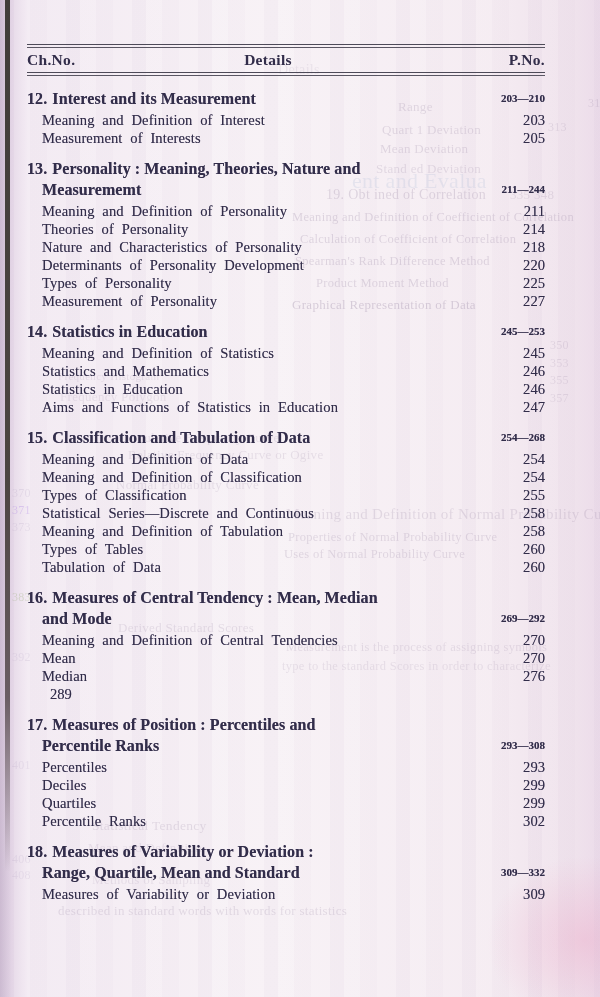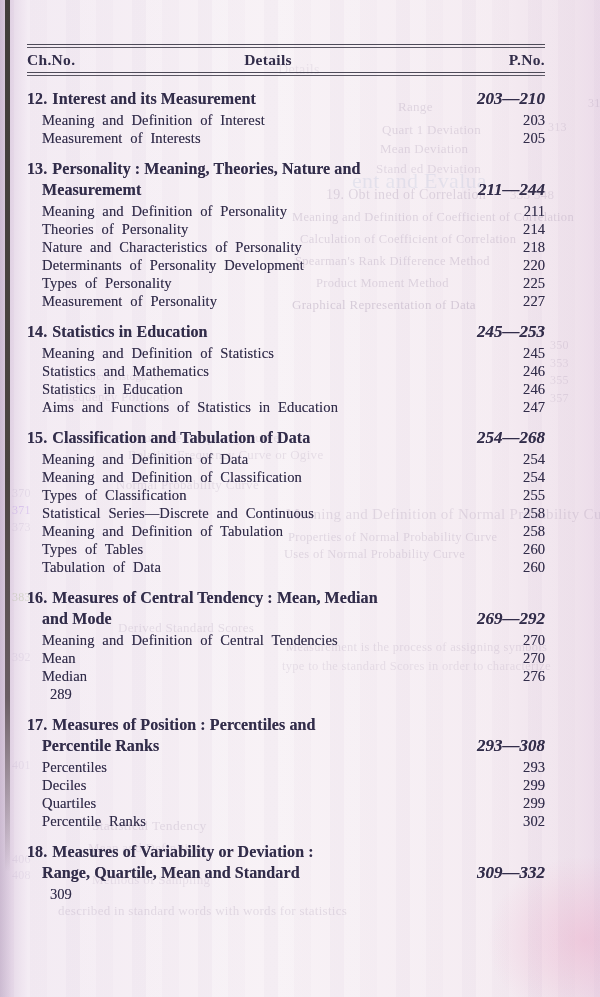--- a/index.html
+++ b/index.html
@@ -37,22 +37,22 @@
   .h-left{width:150px;text-align:left;}
   .h-center{flex:1;text-align:center;transform:translateX(-18px);}
   .h-right{width:150px;text-align:right;}
   .toc-list{padding-top:1px;}
   .chapter{margin-top:11px;}
   .ch-head{display:flex;align-items:flex-end;}
   .ch-title{flex:1;font-weight:bold;font-size:16px;line-height:21px;letter-spacing:.1px;
     text-shadow:0 0 .4px rgba(40,35,70,.55);}
   .ch-line.cont{padding-left:15px;}
   .ch-num{display:inline-block;margin-right:5px;}
-  .ch-pages{font-weight:bold;font-size:17px;line-height:21px;padding-left:10px;white-space:nowrap;
-    text-shadow:0 0 .4px rgba(40,35,70,.55);font-style:italic;}
+  .ch-pages{font-weight:bold;font-size:11px;line-height:21px;padding-left:10px;white-space:nowrap;
+    text-shadow:0 0 .4px rgba(40,35,70,.55);}
   .ch-items{margin-top:2px;}
   .toc-item{
     display:flex;justify-content:space-between;align-items:baseline;
     padding-left:15px;font-size:14.6px;line-height:18px;
     text-shadow:0 0 .3px rgba(40,35,70,.45);
   }
   .item-label{word-spacing:4px;letter-spacing:.1px;}
   .item-page{white-space:nowrap;padding-left:8px;}
 </style>
 </head>
@@ -293,18 +293,19 @@
   <div class="chapter">
     <div class="ch-head">
       <div class="ch-title">
             <div class="ch-line"><span class="ch-num">18.</span>Measures of Variability or Deviation :</div>
             <div class="ch-line cont">Range, Quartile, Mean and Standard</div>
           </div>
       <div class="ch-pages">309—332</div>
     </div>
     <div class="ch-items">
           <div class="toc-item">
+            <span class="item-label">Measures of Variability or Deviation</span>
             <span class="item-page">309</span>
           </div>
         </div>
   </div>
 </div>
 </div>
 
 </body></html>

